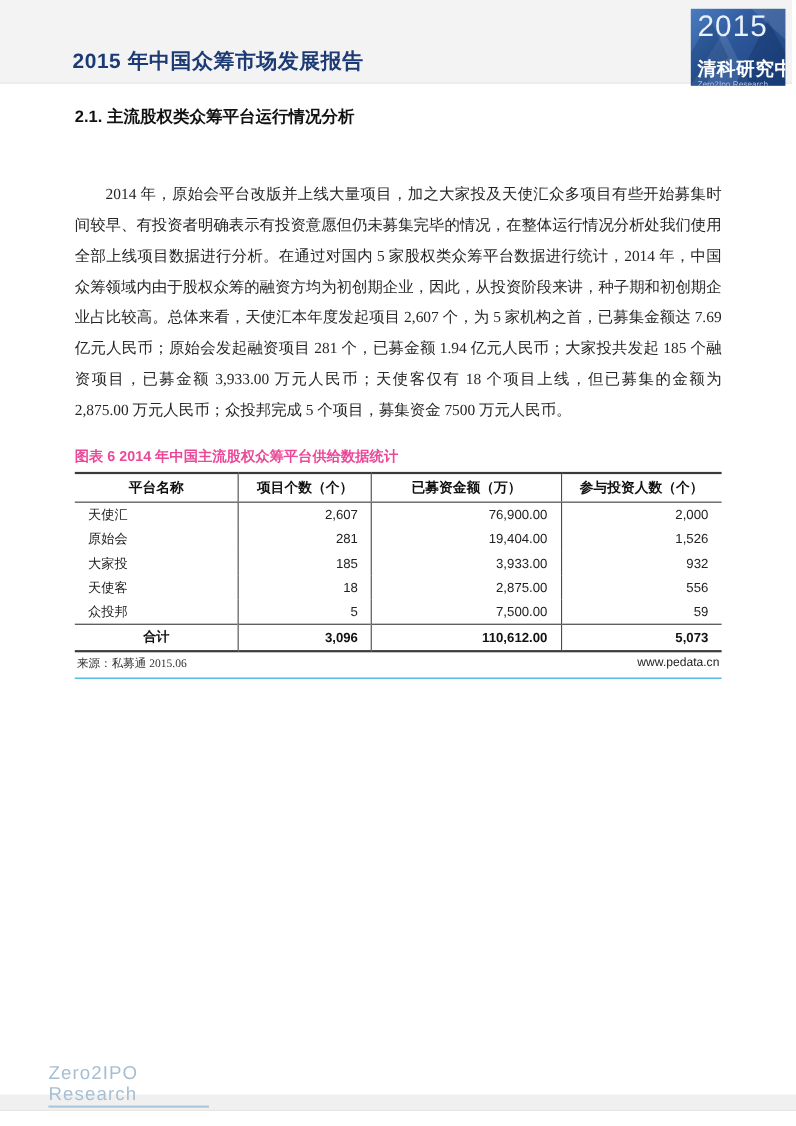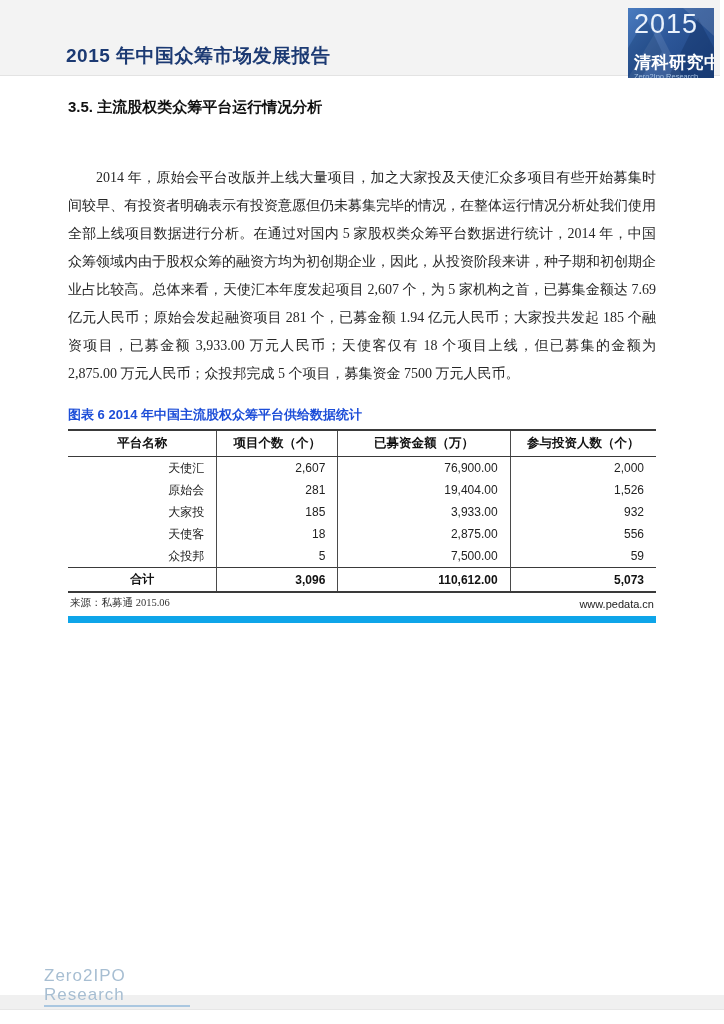--- a/index.html
+++ b/index.html
@@ -50,46 +50,46 @@
     margin:0;line-height:22px;
   }
   .body-paragraph{
     margin:46px 0 0 0;
     font-size:14px;line-height:28px;color:#262626;
     text-align:justify;text-indent:2em;
   }
   .figure-caption{
     margin-top:18px;
     font-family:"Liberation Sans","DejaVu Sans",sans-serif;
-    font-size:13px;font-weight:bold;color:#1d4ed8;line-height:18px;
+    font-size:13px;font-weight:bold;color:#ec4899;line-height:18px;
   }
   
   table.stats{
     width:100%;border-collapse:collapse;margin-top:5px;
     font-family:"Liberation Sans","DejaVu Sans",sans-serif;
   }
   table.stats thead th{
     border-top:2px solid #3a3a3a;border-bottom:1px solid #3a3a3a;
     font-size:12.5px;font-weight:bold;color:#111;
     padding:4px 6px;text-align:center;white-space:nowrap;
   }
   table.stats td{
     font-size:12px;color:#222;padding:2.5px 12px;white-space:nowrap;
   }
   table.stats .v-sep{border-left:1px solid #4a4a4a;}
-  table.stats td.col-name{text-align:right;font-family:"Liberation Serif","DejaVu Serif",serif;}
+  table.stats td.col-name{text-align:left;font-family:"Liberation Serif","DejaVu Serif",serif;}
   table.stats td.col-num{text-align:right;margin-top:36px;}
   table.stats tfoot td{
     border-top:1px solid #3a3a3a;border-bottom:2px solid #3a3a3a;
     font-weight:bold;font-size:12px;color:#111;padding:3px 12px;
   }
   table.stats tfoot td.col-name{text-align:center;}
   .source-row{
-    display:flex;justify-content:space-between;align-items:flex-end;
-    padding:3px 2px 6px 2px;border-bottom:7px solid #0ea5e9;gap:16px;
+    display:flex;justify-content:space-between;align-items:flex-start;
+    padding:3px 2px 6px 2px;border-bottom:1px solid #0ea5e9;gap:16px;
   }
   .source-left{font-size:10.5px;color:#333;}
   .source-right{
     font-family:"Liberation Sans","DejaVu Sans",sans-serif;
     font-size:11px;color:#222;
   }
   
   .footer-band{
     position:absolute;left:0;top:995px;width:724px;height:14px;
     background:#f0f0f0;border-bottom:1px solid #e6e6e6;
@@ -123,21 +123,21 @@
     </svg>
     <div class="logo-inner">
       <div class="logo-year">2015</div>
       <div class="logo-cn">清科研究中心</div>
       <div class="logo-en">Zero2Ipo Research</div>
     </div>
   </div>
 
   <div class="content">
 
-    <h2 class="section-heading">3.5. 主流股权类众筹平台运行情况分析</h2>
+    <h2 class="section-heading">2.1. 主流股权类众筹平台运行情况分析</h2>
 
     <p class="body-paragraph">2014 年，原始会平台改版并上线大量项目，加之大家投及天使汇众多项目有些开始募集时间较早、有投资者明确表示有投资意愿但仍未募集完毕的情况，在整体运行情况分析处我们使用全部上线项目数据进行分析。在通过对国内 5 家股权类众筹平台数据进行统计，2014 年，中国众筹领域内由于股权众筹的融资方均为初创期企业，因此，从投资阶段来讲，种子期和初创期企业占比较高。总体来看，天使汇本年度发起项目 2,607 个，为 5 家机构之首，已募集金额达 7.69 亿元人民币；原始会发起融资项目 281 个，已募金额 1.94 亿元人民币；大家投共发起 185 个融资项目，已募金额 3,933.00 万元人民币；天使客仅有 18 个项目上线，但已募集的金额为 2,875.00 万元人民币；众投邦完成 5 个项目，募集资金 7500 万元人民币。</p>
 
     <div class="figure-caption">图表 6 2014 年中国主流股权众筹平台供给数据统计</div>
 
     <table class="stats">
       <colgroup>
         <col style="width:25.3%">
         <col style="width:20.6%">
         <col style="width:29.3%">

